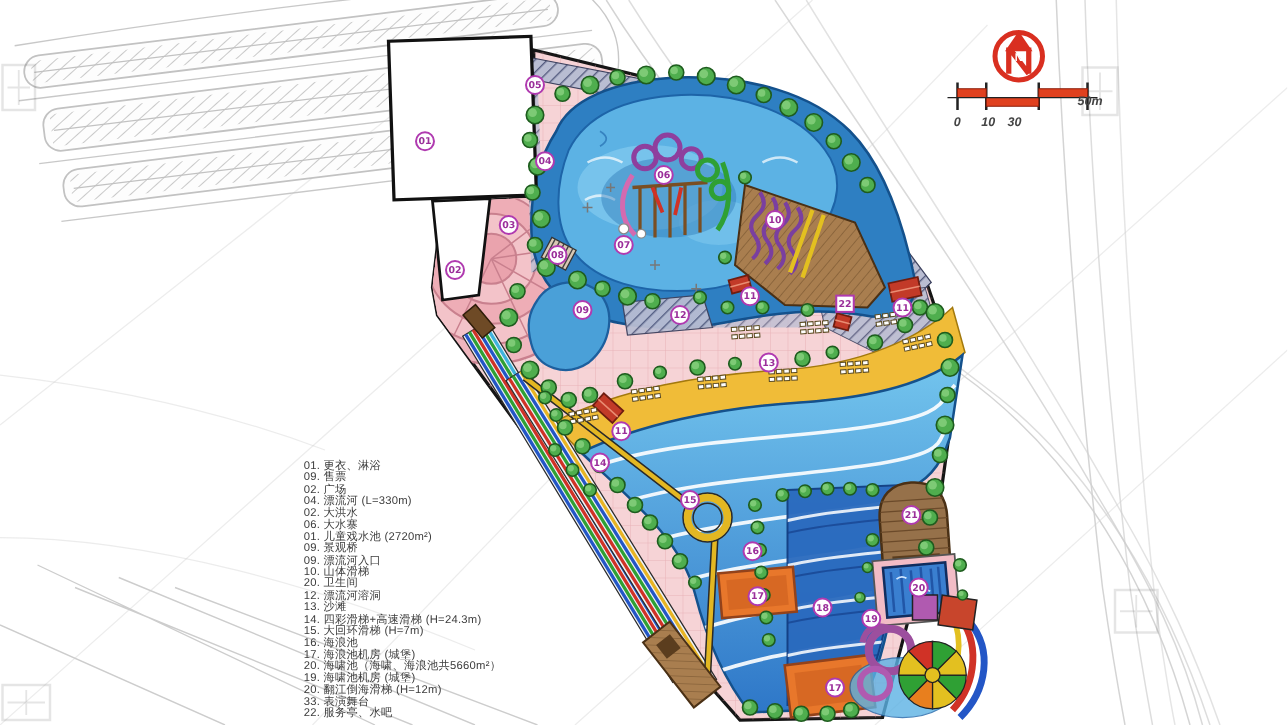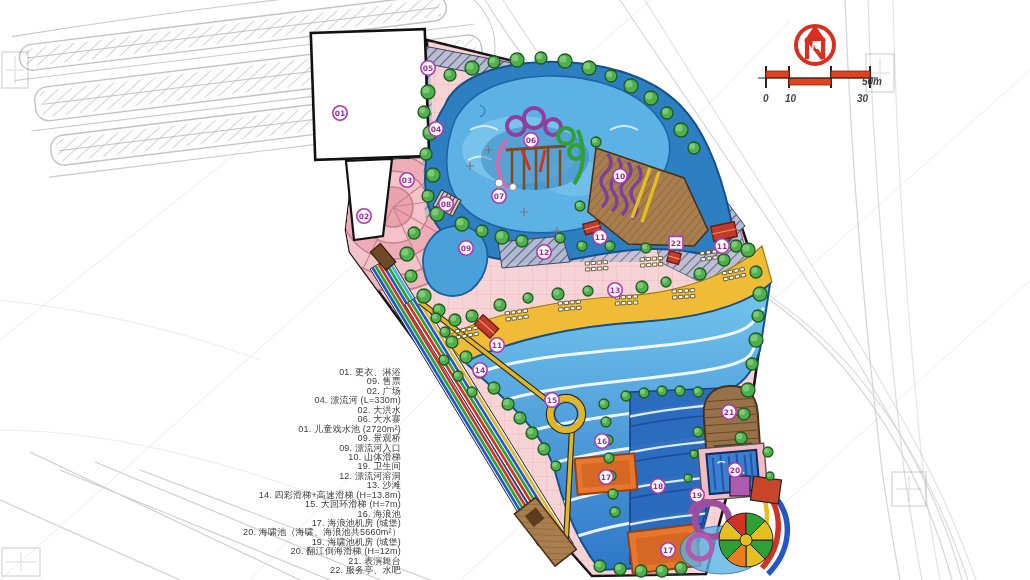--- a/index.html
+++ b/index.html
@@ -1,21 +1,21 @@
 <!DOCTYPE html>
 <html><head>
 <meta charset="utf-8">
 <style>
   html,body{margin:0;padding:0;background:#ffffff;}
   #stage{position:relative;width:1030px;height:580px;overflow:hidden;background:#fff;
          font-family:"Liberation Sans","DejaVu Sans",sans-serif;}
   #scene{position:absolute;left:0;top:0;}
   #legend{position:absolute;left:243px;top:368px;color:#3c3c3c;font-size:9px;line-height:9.45px;
           letter-spacing:0.2px;white-space:nowrap;}
-  #legend .lg-line{height:9.45px;text-align:right;}
+  #legend .lg-line{height:9.45px;}
   .tick-label{position:absolute;color:#444;font-size:10px;font-style:italic;font-weight:bold;}
 </style>
 </head>
 <body>
 
 <div id="stage">
   <svg id="scene" width="1030" height="580" viewBox="0 0 1030 580">
     <defs>
       <pattern id="hatchA" width="7" height="7" patternUnits="userSpaceOnUse" patternTransform="rotate(45)">
         <rect width="7" height="7" fill="#b9bdd2"></rect>
@@ -706,33 +706,33 @@
       <div class="lg-line">01. 更衣、淋浴</div>
       <div class="lg-line">09. 售票</div>
       <div class="lg-line">02. 广场</div>
       <div class="lg-line">04. 漂流河 (L=330m)</div>
       <div class="lg-line">02. 大洪水</div>
       <div class="lg-line">06. 大水寨</div>
       <div class="lg-line">01. 儿童戏水池 (2720m²)</div>
       <div class="lg-line">09. 景观桥</div>
       <div class="lg-line">09. 漂流河入口</div>
       <div class="lg-line">10. 山体滑梯</div>
-      <div class="lg-line">19. 卫生间</div>
+      <div class="lg-line">20. 卫生间</div>
       <div class="lg-line">12. 漂流河溶洞</div>
       <div class="lg-line">13. 沙滩</div>
-      <div class="lg-line">14. 四彩滑梯+高速滑梯 (H=13.8m)</div>
+      <div class="lg-line">14. 四彩滑梯+高速滑梯 (H=24.3m)</div>
       <div class="lg-line">15. 大回环滑梯 (H=7m)</div>
       <div class="lg-line">16. 海浪池</div>
       <div class="lg-line">17. 海浪池机房 (城堡)</div>
       <div class="lg-line">20. 海啸池（海啸、海浪池共5660m²）</div>
       <div class="lg-line">19. 海啸池机房 (城堡)</div>
       <div class="lg-line">20. 翻江倒海滑梯 (H=12m)</div>
-      <div class="lg-line">21. 表演舞台</div>
+      <div class="lg-line">33. 表演舞台</div>
       <div class="lg-line">22. 服务亭、水吧</div>
     </div>
 
   <div id="scale-labels">
       <div class="tick-label" style="left: 763px; top: 93px;">0</div>
       <div class="tick-label" style="left: 785px; top: 93px;">10</div>
-      <div class="tick-label" style="left: 857px; top: 93px;">30</div>
+      <div class="tick-label" style="left: 806px; top: 93px;">30</div>
       <div class="tick-label" style="left: 862px; top: 76px; font-style: italic;">50m</div>
     </div>
 </div>
 
 </body></html>

